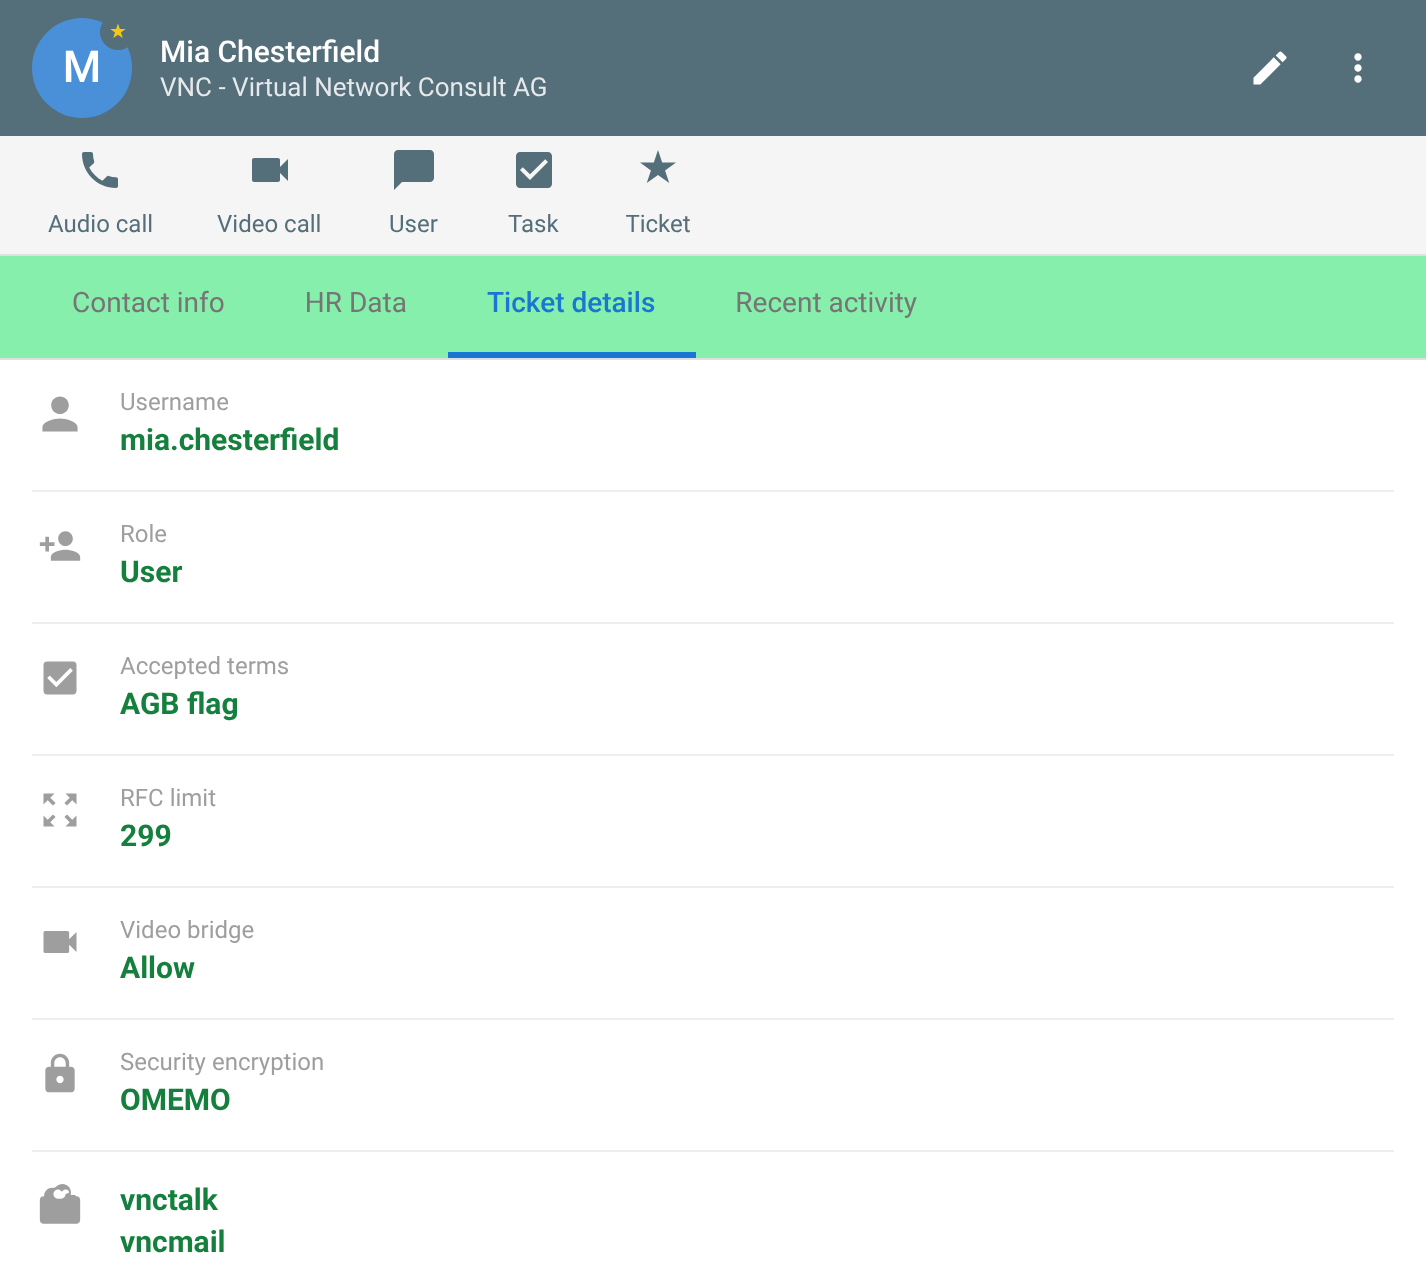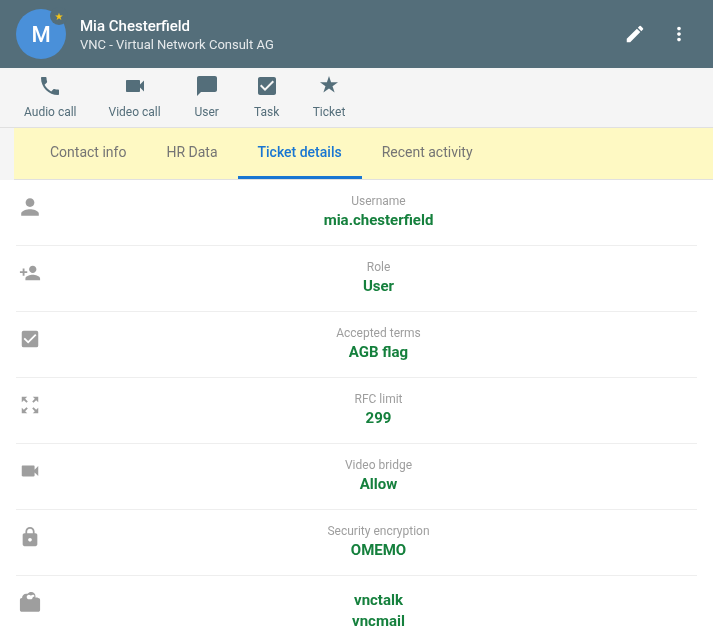--- a/index.html
+++ b/index.html
@@ -55,25 +55,24 @@
       display: flex; flex-direction: column; align-items: center;
       padding: 8px 16px; cursor: pointer; color: #546e7a;
       gap: 2px; border-radius: 4px;
       min-width: 60px;
     }
     .toolbar-item-icon { font-size: 22px; }
     .toolbar-item-label { font-size: 12px; color: #546e7a; }
 
     
     .tabs {
-      background: #fef9c3;
+      background: #86efac;
       display: flex;
       border-bottom: 1px solid #e0e0e0;
       padding: 0 16px;
-      margin-left: 14px;
     }
     .tab {
       padding: 16px 20px;
       font-size: 14px;
       cursor: pointer;
       color: #757575;
       border-bottom: 3px solid transparent;
       white-space: nowrap;
     }
     .tab.active {
@@ -98,21 +97,21 @@
       gap: 16px;
     }
     .field-icon {
       color: #9e9e9e;
       font-size: 22px;
       width: 28px;
       flex-shrink: 0;
       padding-top: 2px;
       display: flex; align-items: flex-start; justify-content: center;
     }
-    .field-content { flex: 1; text-align: center; }
+    .field-content { flex: 1; }
     .field-label {
       font-size: 12px;
       color: #9e9e9e;
       margin-bottom: 2px;
     }
     .field-value {
       font-size: 15px;
       color: #15803d;
       line-height: 1.4;
       font-weight: bold;

